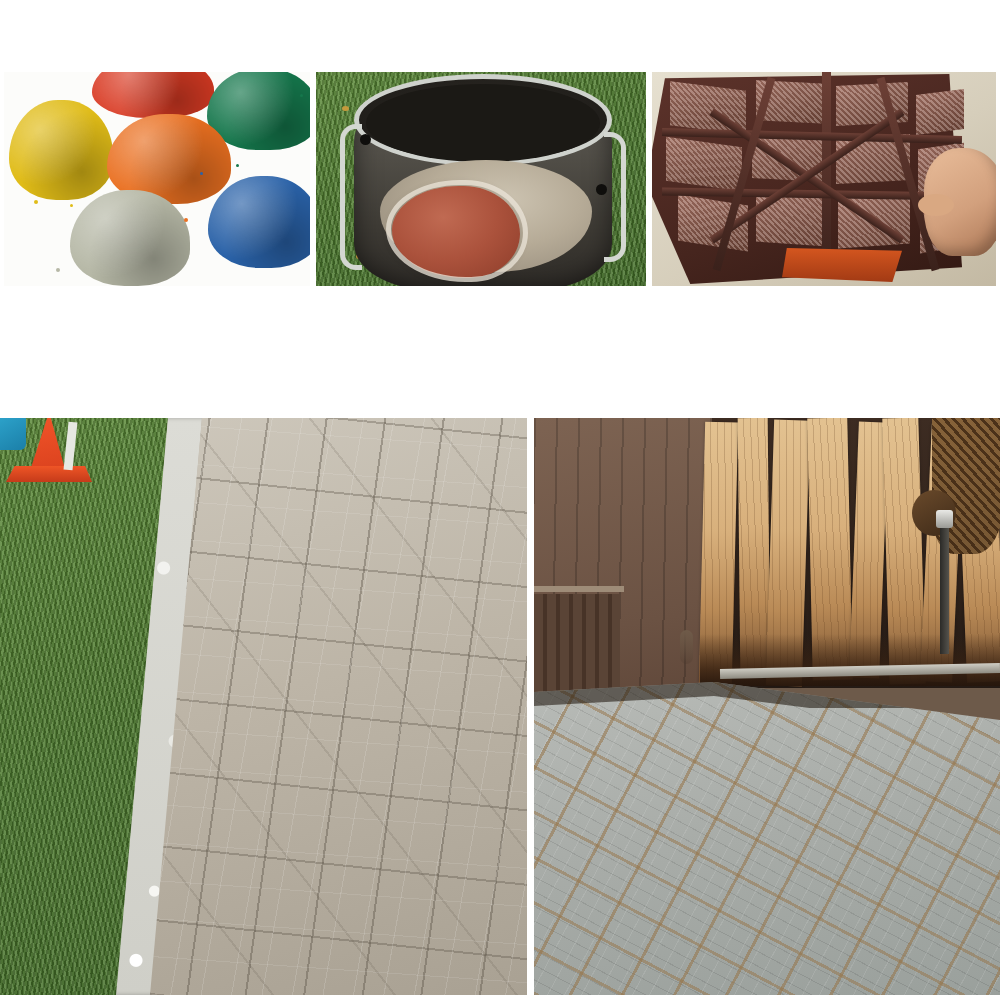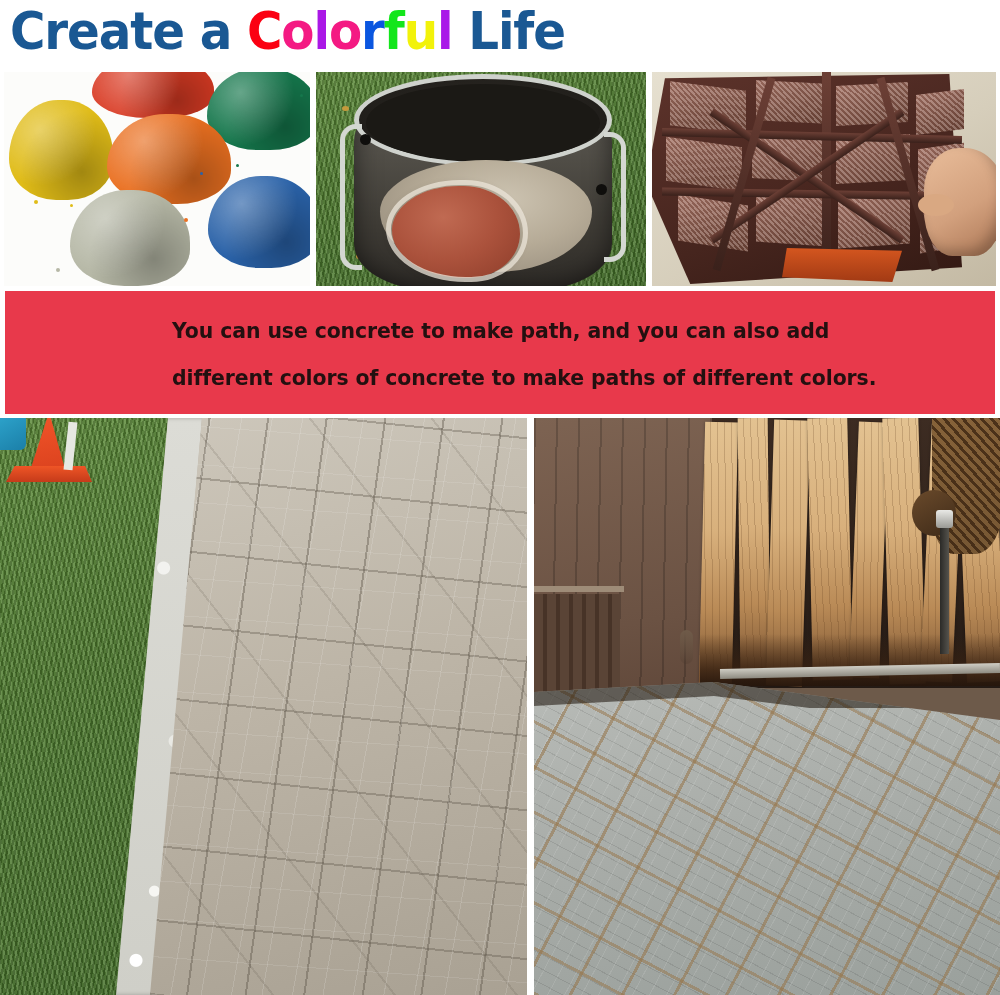--- a/index.html
+++ b/index.html
@@ -125,25 +125,20 @@
   .mold-cell{ position:absolute; background:
       repeating-linear-gradient(45deg, rgba(255,255,255,.22) 0 2px, rgba(0,0,0,.10) 2px 4px),
       linear-gradient(160deg,#a57264,#6d4437); }
   .bucket-ring{ position:absolute; border-radius:50%; }
 </style>
 </head>
 <body>
 
 <div id="page">
 
-  <div id="title-bar">
-    <div id="title-text">
-      <span style="color:#1a5893">Create a </span><span style="color:#fb0012">C</span><span style="color:#f41a83">o</span><span style="color:#aa18e6">l</span><span style="color:#f41a83">o</span><span style="color:#0a56e0">r</span><span style="color:#13e61b">f</span><span style="color:#f2f20a">u</span><span style="color:#a919e8">l</span><span style="color:#1a5893"> Life</span>
-    </div>
-  </div>
 
   <div id="top-row">
 
     <div class="photo" id="photo-pigments">
       <div style="position:absolute;inset:0;background:#fcfcfa"></div>
 
       <div class="pile" style="left:88px;top:-16px;width:122px;height:62px;background:#d93b24"></div>
 
       <div class="pile" style="left:203px;top:-4px;width:112px;height:82px;background:#15774c"></div>
 
@@ -252,26 +247,20 @@
 
       <div style="position:absolute;left:272px;top:76px;width:82px;height:108px;
                   border-radius:44% 52% 40% 36% / 40% 48% 56% 44%;
                   background:linear-gradient(150deg,#e9bd9a 0%,#d2a07d 55%,#a97453 100%);
                   box-shadow:inset -6px -6px 12px rgba(0,0,0,.22);"></div>
       <div style="position:absolute;left:266px;top:122px;width:36px;height:22px;
                   border-radius:50%;background:#d9a882;"></div>
     </div>
   </div>
 
-  <div id="banner" style="background: rgb(232, 57, 75);">
-    <div id="banner-text" style="color: rgb(35, 16, 16);">
-      <span id="banner-line-1">You can use concrete to make path, and you can also add</span>
-      <span id="banner-line-2">different colors of concrete to make paths of different colors.</span>
-    </div>
-  </div>
 
   <div id="bottom-row">
 
     <div class="photo" id="photo-path-left">
 
       <div class="grass" style="position:absolute;left:0;top:0;width:230px;height:577px;
                   clip-path:polygon(0 0, 168px 0, 118px 577px, 0 577px);"></div>
 
       <div class="gravel" style="position:absolute;left:90px;top:0;width:115px;height:577px;
                   clip-path:polygon(78px 0, 112px 0, 62px 577px, 26px 577px);

